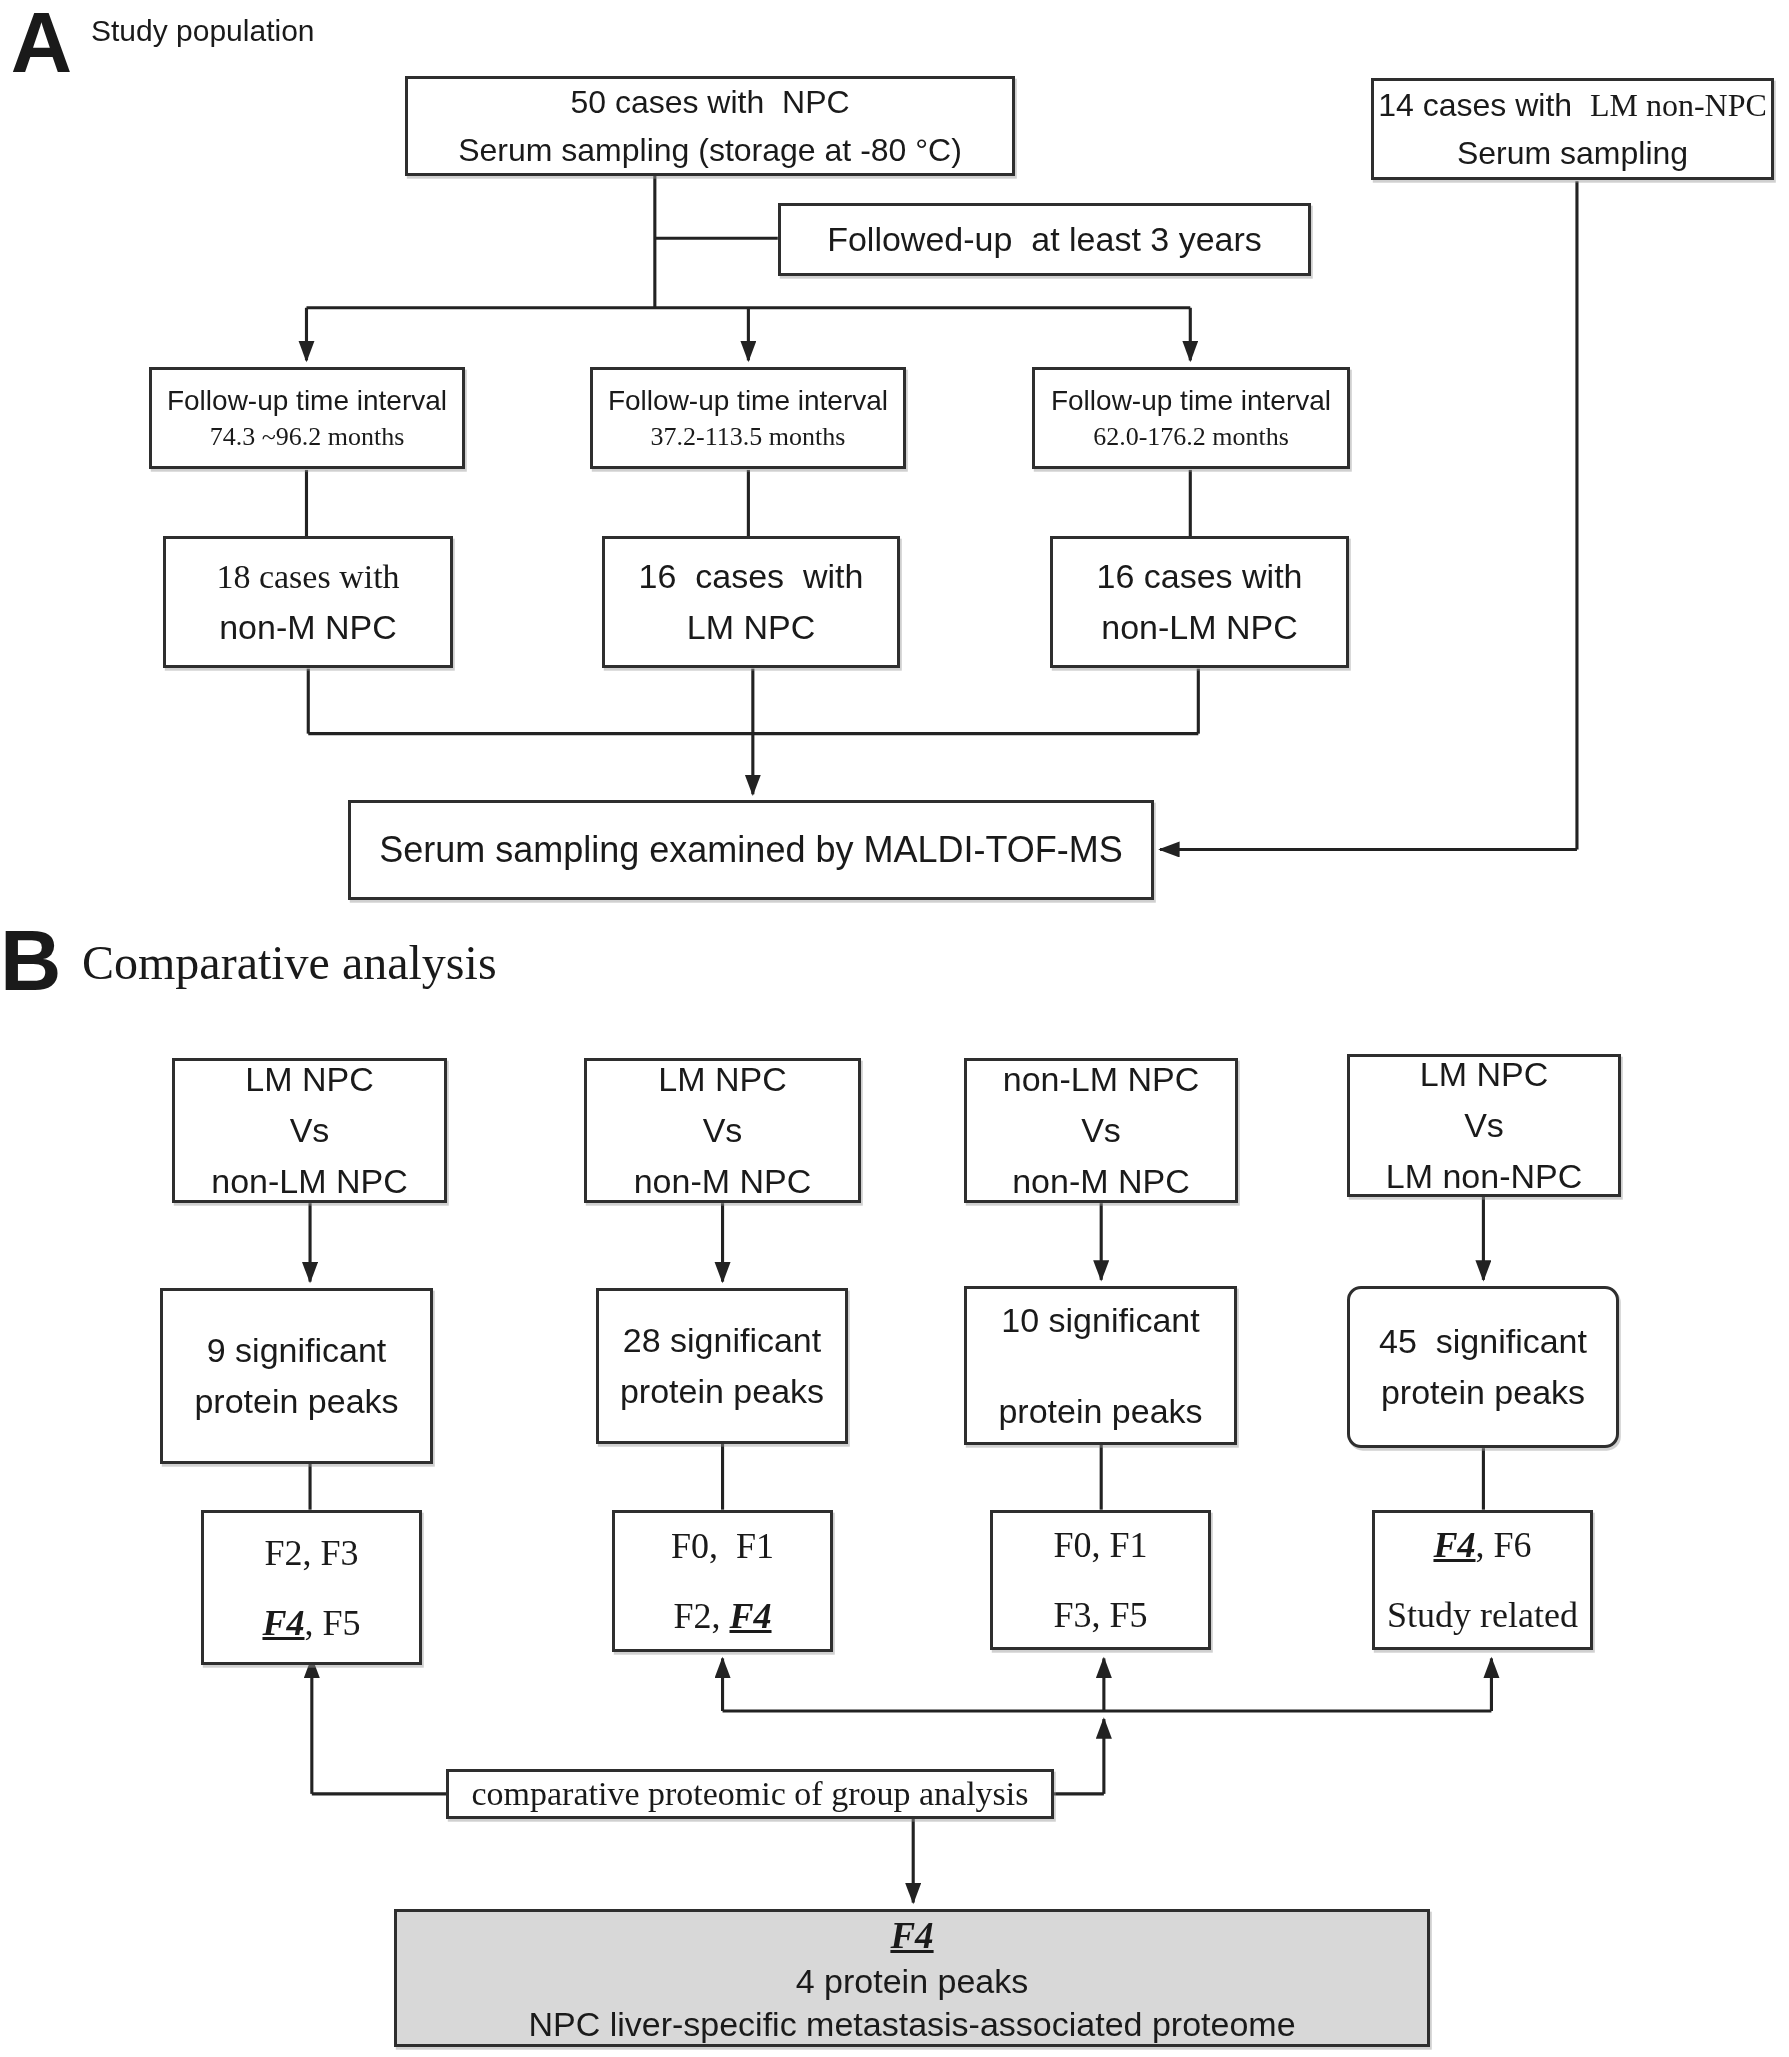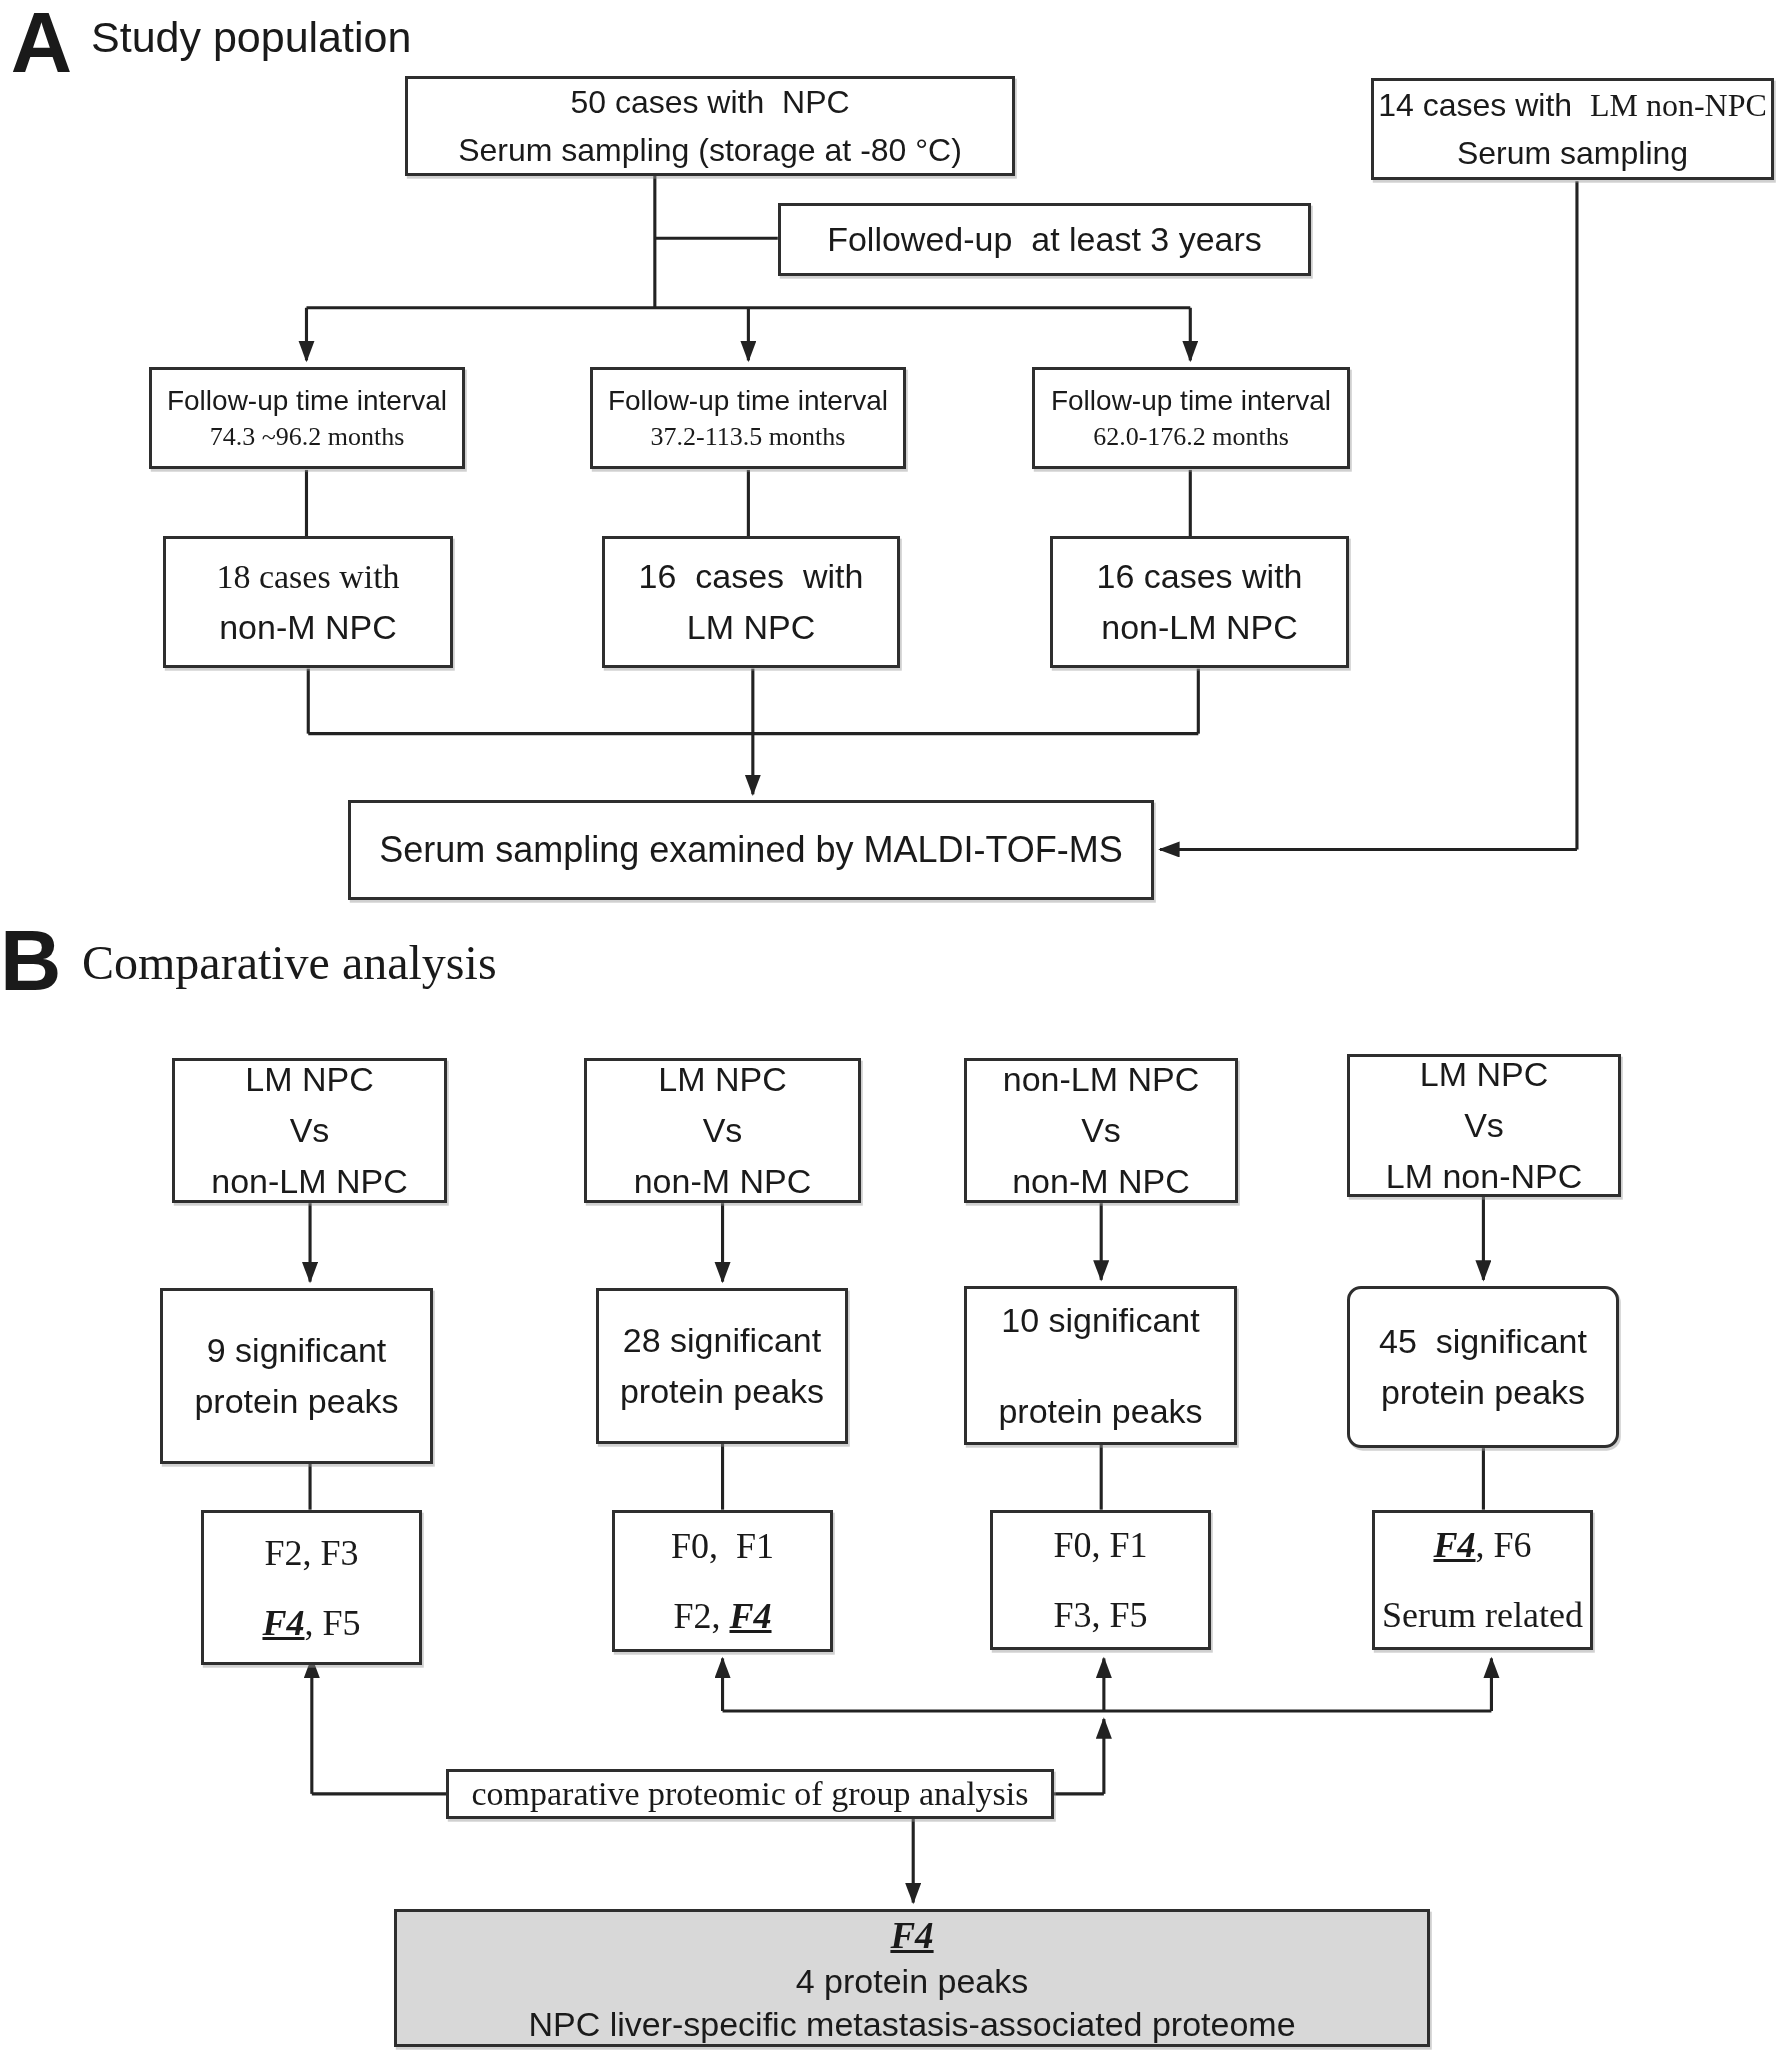--- a/index.html
+++ b/index.html
@@ -11,21 +11,21 @@
     color:#1a1a1a;
     overflow:hidden;
   }
   .panel-letter{
     position:absolute;
     font-size:85px;font-weight:700;line-height:1;
     letter-spacing:-1.8px;
   }
   .panel-title-sans{
     position:absolute;
-    font-size:43px;line-height:1.1;
+    font-size:30px;line-height:1.1;
   }
   .panel-title-serif{
     position:absolute;
     font-family:"Liberation Serif",serif;
     font-size:48px;line-height:1.1;
   }
   .box{
     position:absolute;
     box-sizing:border-box;
     border:3.6px solid #2e2e2e;
@@ -195,21 +195,21 @@
   <div class="box fs40 serif gap18" style="left:612px;top:1510px;width:221px;height:142px;">
     <span class="ln"><span>F0,  F1</span><span class="f-em"></span><span></span></span>
     <span class="ln"><span>F2, </span><span class="f-em">F4</span><span></span></span>
   </div>
   <div class="box fs40 serif gap18" style="left:990px;top:1510px;width:221px;height:140px;">
     <span class="ln"><span>F0, F1</span><span class="f-em"></span><span></span></span>
     <span class="ln"><span>F3, F5</span><span class="f-em"></span><span></span></span>
   </div>
   <div class="box fs40 serif gap18" style="left:1372px;top:1510px;width:221px;height:140px;">
     <span class="ln"><span></span><span class="f-em">F4</span><span>, F6</span></span>
-    <span class="ln"><span>Serum related</span><span class="f-em"></span><span></span></span>
+    <span class="ln"><span>Study related</span><span class="f-em"></span><span></span></span>
   </div>
 
   <div class="box fs38 serif" style="left:446px;top:1769px;width:608px;height:50px;">
     <span class="ln" style="line-height:1.1;">comparative proteomic of group analysis</span>
   </div>
 
   <div class="box summary fs38" style="left:394px;top:1909px;width:1036px;height:138px;">
     <span class="ln serif f-em fs42">F4</span>
     <span class="ln" style="line-height:1.25;">4 protein peaks</span>
     <span class="ln" style="line-height:1.25;">NPC liver-specific metastasis-associated proteome</span>

